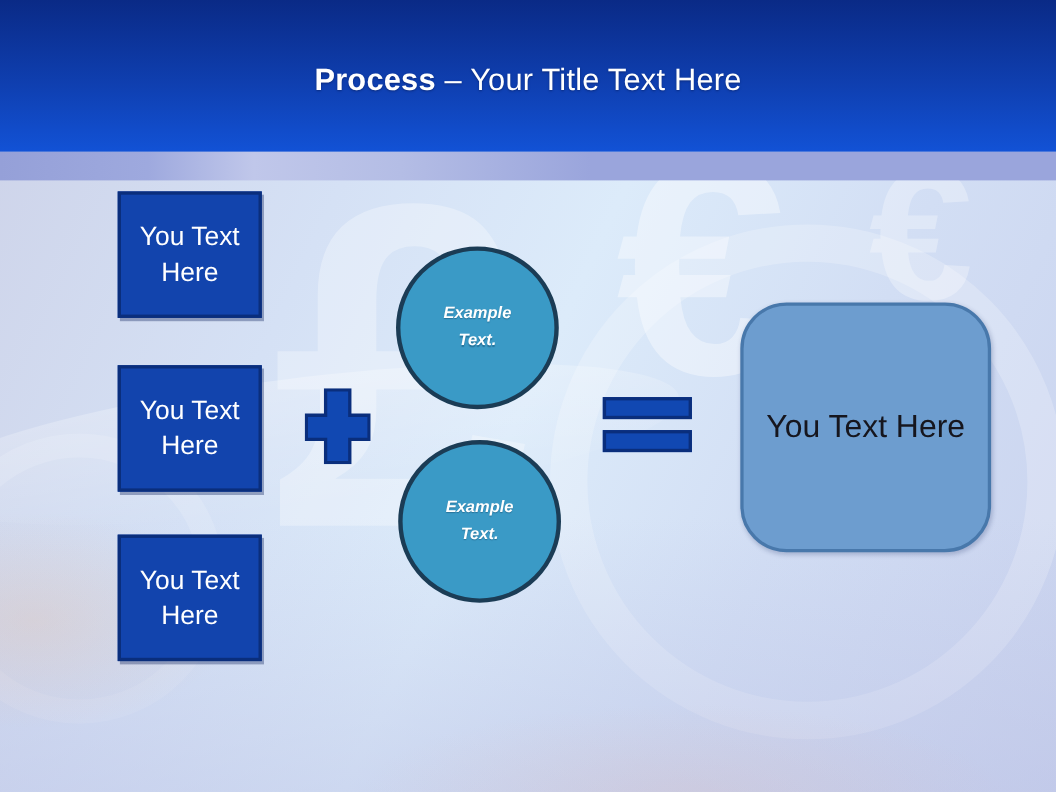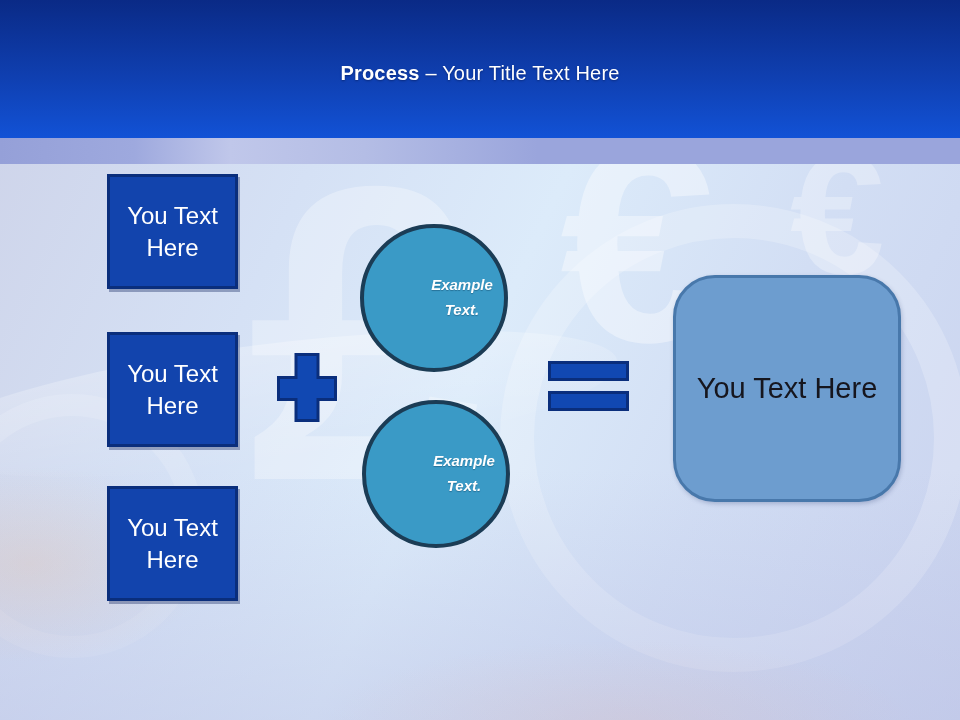--- a/index.html
+++ b/index.html
@@ -8,21 +8,21 @@
     font-family:"Liberation Sans",sans-serif;
     background:linear-gradient(115deg,#cdd2e8 0%,#d5e1f5 30%,#dcebfa 50%,#d2def4 72%,#c9d2ee 100%);
   }
   
   .header{
     position:absolute;top:0;left:0;width:960px;height:138px;
     background:linear-gradient(180deg,var(--header-top,#0a2a86) 0%,#0f3fb0 55%,var(--header-bottom,#1252d6) 100%);
     display:flex;align-items:center;justify-content:center;
   }
   .title{
-    margin:0;color:#fff;font-size:20px;font-weight:400;letter-spacing:.2px;
+    margin:0;color:#fff;font-size:28px;font-weight:400;letter-spacing:.2px;
     text-shadow:0 1px 2px rgba(0,0,30,.35);padding-top:8px;
   }
   .title-bold{font-weight:700;}
   .band{
     position:absolute;top:138px;left:0;width:960px;height:26px;
     background:linear-gradient(90deg,#95a0d8 0%,#9ea9de 14%,#c0c7ea 24%,#b4bde5 38%,var(--band,#9aa5dc) 56%,#9aa5dc 100%);
   }
   
   .content-bg{position:absolute;top:164px;left:0;width:960px;height:556px;overflow:hidden;}
   .content-bg::after{
@@ -52,21 +52,21 @@
     box-shadow:2px 3px 0 rgba(8,28,90,0.35);
     display:flex;align-items:center;justify-content:center;text-align:center;
   }
   .sq1{top:174px;} .sq2{top:332px;} .sq3{top:486px;}
   .square span{color:#fff;font-size:24px;line-height:1.32;width:100px;}
   .plus{position:absolute;left:277px;top:353px;width:60px;height:69px;}
   .circle{
     position:absolute;width:148px;height:148px;border-radius:50%;box-sizing:border-box;
     background:var(--circle-fill,#3a9ac6);
     border:4px solid var(--circle-border,#1b3c55);
-    display:flex;align-items:center;justify-content:flex-end;text-align:center;
+    display:flex;align-items:center;justify-content:center;text-align:center;
   }
   .c1{left:360px;top:224px;} .c2{left:362px;top:400px;}
   .circle span{color:#fff;font-size:15px;font-weight:700;font-style:italic;line-height:1.65;width:84px;
     text-shadow:0 1px 1px rgba(0,40,70,.35);}
   .equals{position:absolute;left:548px;top:361px;width:81px;}
   .eq-bar{
     width:81px;height:20px;box-sizing:border-box;margin-bottom:10px;
     background:var(--operator-fill,#1148b2);
     border:3px solid var(--operator-border,#0a2e7c);
   }

